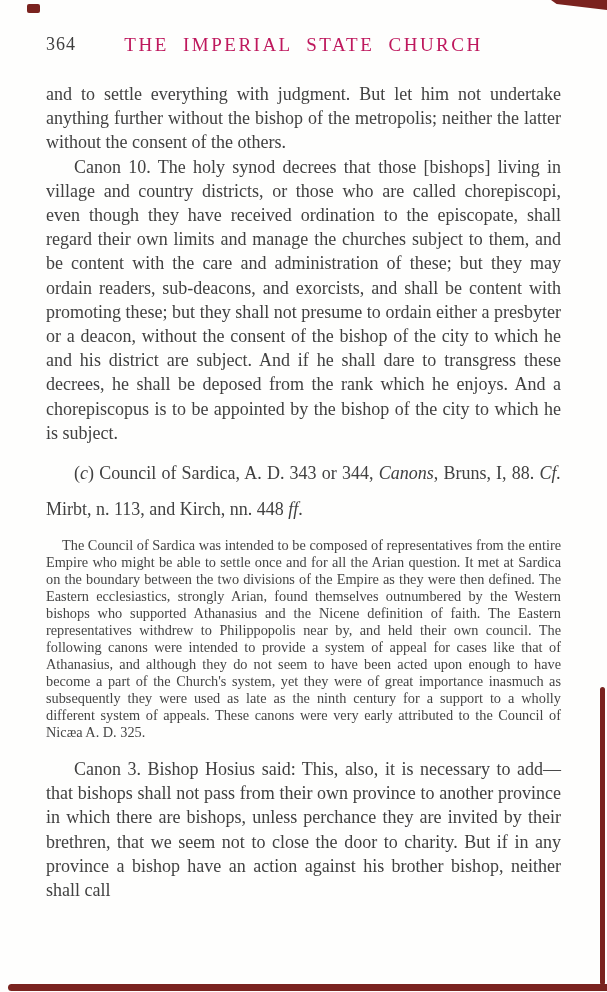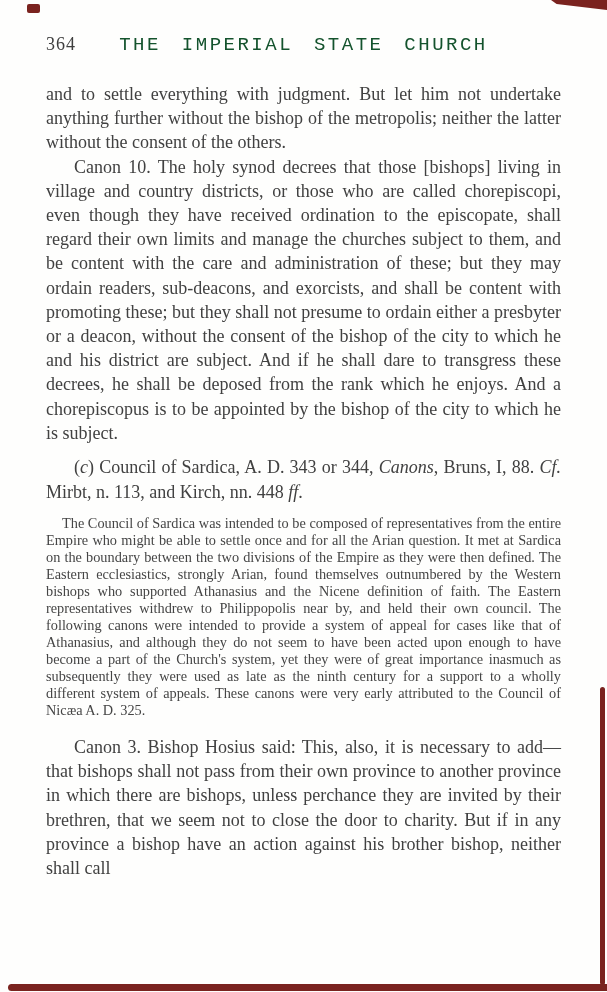--- a/index.html
+++ b/index.html
@@ -26,42 +26,41 @@
     left: 46px;
     top: 34px;
     font-size: 18px;
     letter-spacing: 1px;
   }
   .running-title {
     text-align: center;
     font-size: 19px;
     letter-spacing: 2.5px;
     word-spacing: 7px;
-    color: #14532d;
-    font-family: Liberation Mono, monospace;
+    color: #be185d;
   }
 
   
   .text-col {
     margin: 22px 46px 0 46px;
     text-align: justify;
   }
   p { margin: 0; }
 
   .body-text {
     font-size: 18px;
     line-height: 24.2px;
     color: #414141;
   }
   .indent { text-indent: 28px; }
 
   .citation {
     margin-top: 10px;
     font-size: 18px;
-    line-height: 25px;
+    line-height: 36px;
     text-indent: 28px;
     color: #414141;
   }
   .it { font-style: italic; }
 
   .commentary {
     margin-top: 10px;
     font-size: 14.3px;
     line-height: 17px;
     text-indent: 16px;

